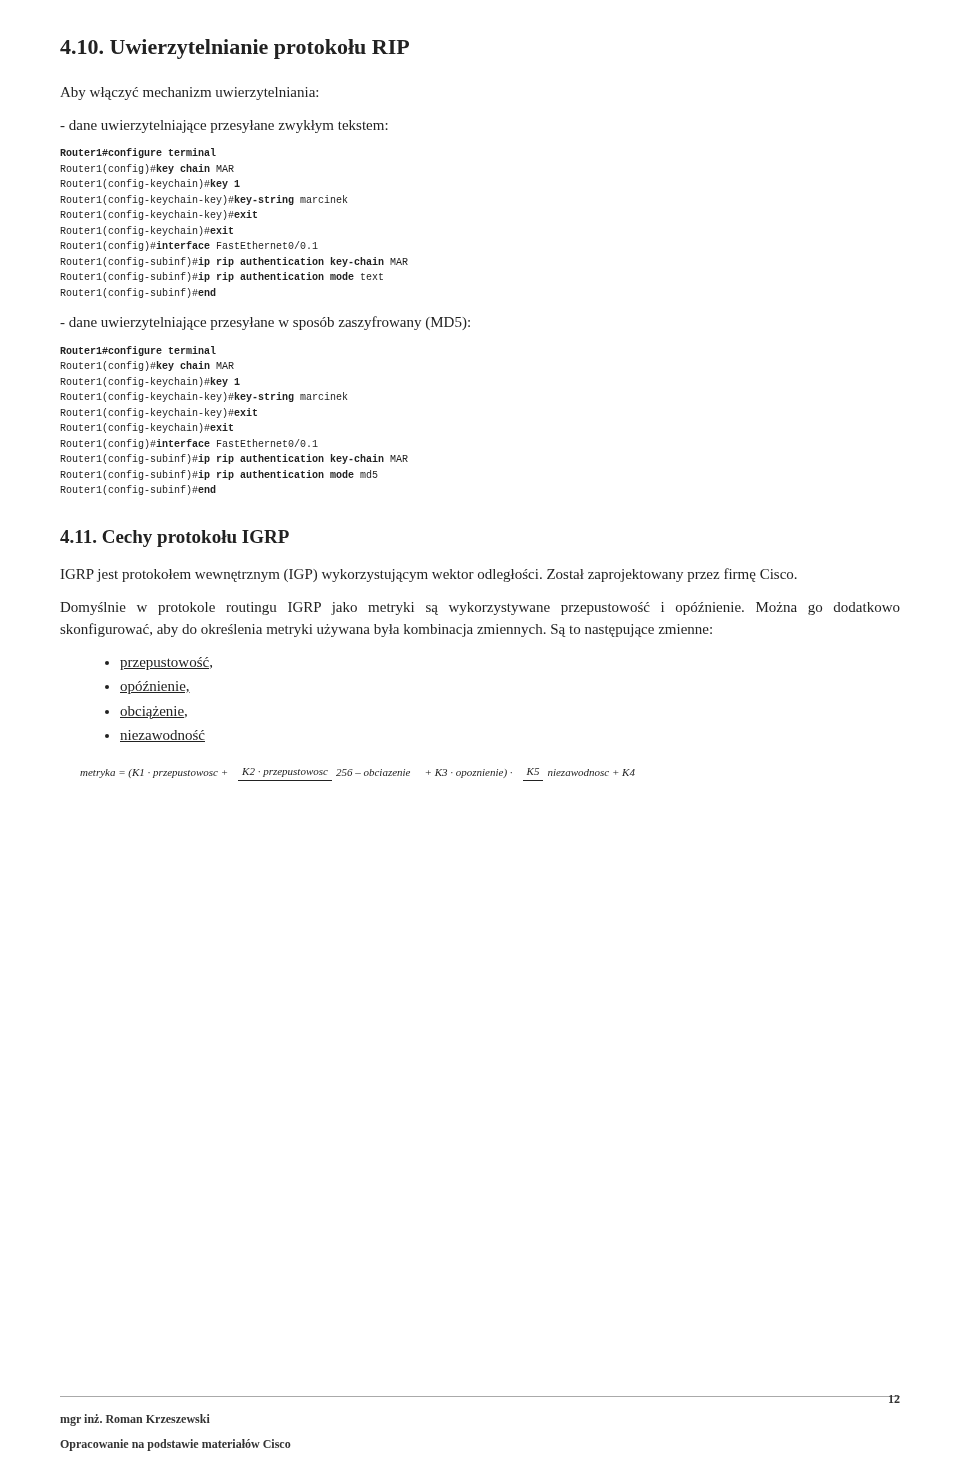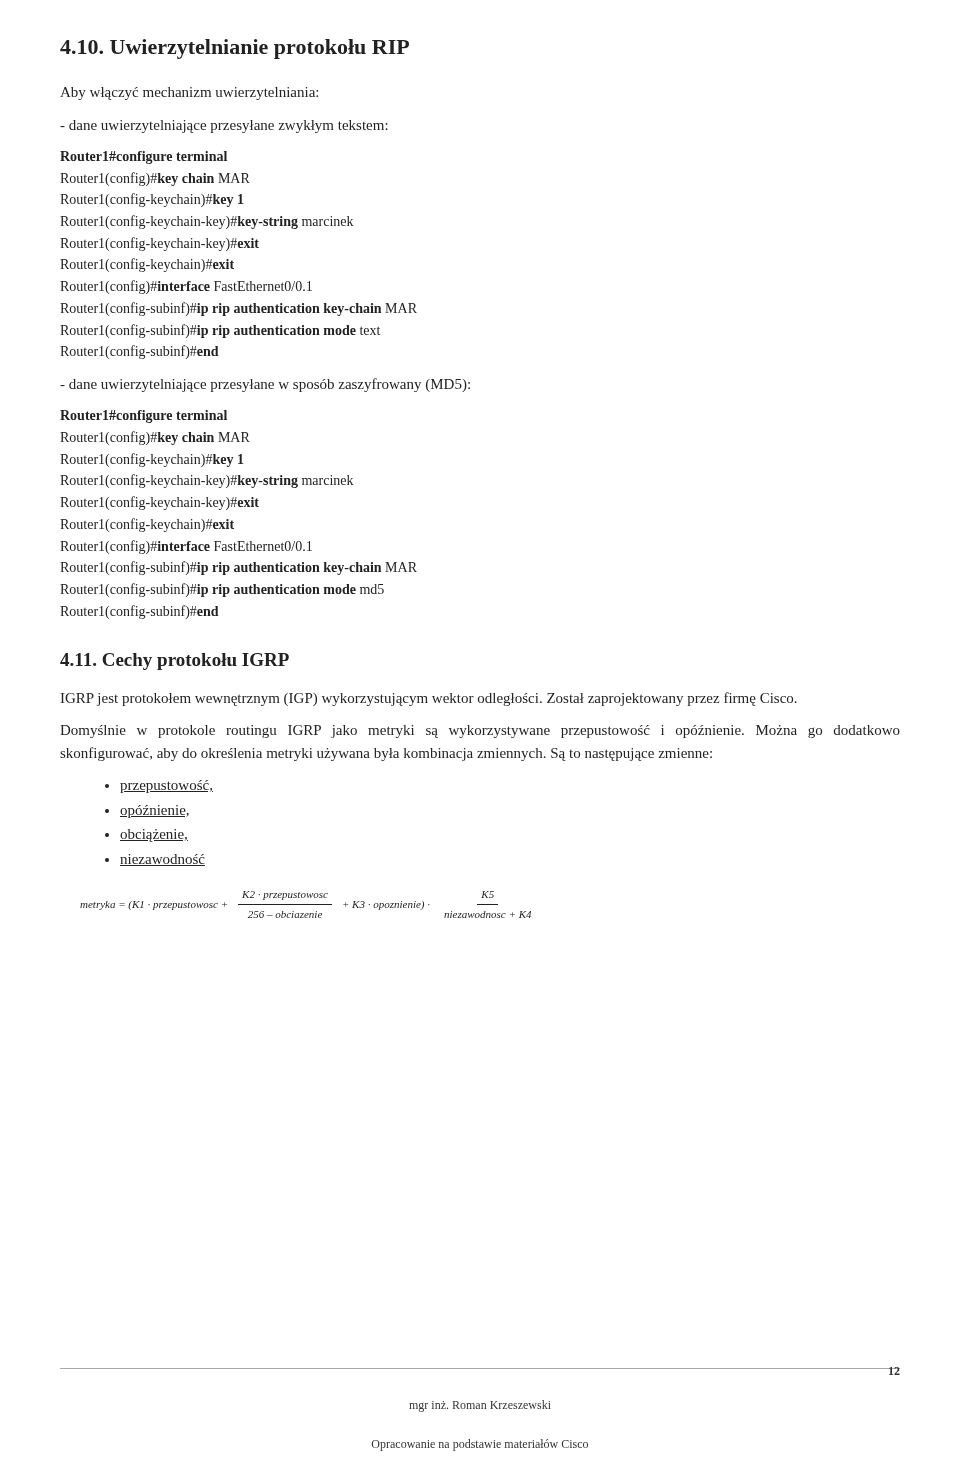--- a/index.html
+++ b/index.html
@@ -22,22 +22,22 @@
     h3 {
       font-size: 19px;
       font-weight: bold;
       margin-bottom: 12px;
     }
     p {
       margin-bottom: 10px;
       text-align: justify;
     }
     .code-block {
-      font-family: Liberation Serif, serif;
-      font-size: 14px;
+      font-family: Liberation Mono, monospace;
+      font-size: 10px;
       line-height: 1.55;
       margin: 10px 0 10px 0;
       white-space: pre;
       background: transparent;
     }
     .code-block b {
       font-weight: bold;
     }
     ul.bullet-list {
       list-style: disc;
@@ -59,21 +59,21 @@
       display: flex;
       align-items: center;
       gap: 6px;
       font-style: italic;
       font-size: 11px;
       margin-left: 20px;
       flex-wrap: nowrap;
     }
     .fraction {
       display: inline-flex;
-      flex-direction: column;
+      flex-direction: row;
       align-items: center;
       vertical-align: middle;
       margin: 0 4px;
     }
     .fraction .numerator {
       border-bottom: 1.5px solid #222;
       padding: 0 4px 1px 4px;
       text-align: center;
       white-space: nowrap;
     }
@@ -88,23 +88,24 @@
       left: 0;
       right: 0;
       text-align: center;
       font-size: 12px;
       color: #333;
       border-top: 1px solid #aaa;
       padding-top: 6px;
       margin: 0 60px;
     }
     .footer-left {
-      text-align: center;
-      margin-top: 21px;
+      text-align: left;
+      margin-top: 7px;
       font-size: 12px;
+      font-weight: bold;
     }
   </style>
 </head>
 <body>
 
 <h2>4.10. Uwierzytelnianie protokołu RIP</h2>
 
 <p>Aby włączyć mechanizm uwierzytelniania:</p>
 
 <p>- dane uwierzytelniające przesyłane zwykłym tekstem:</p>

